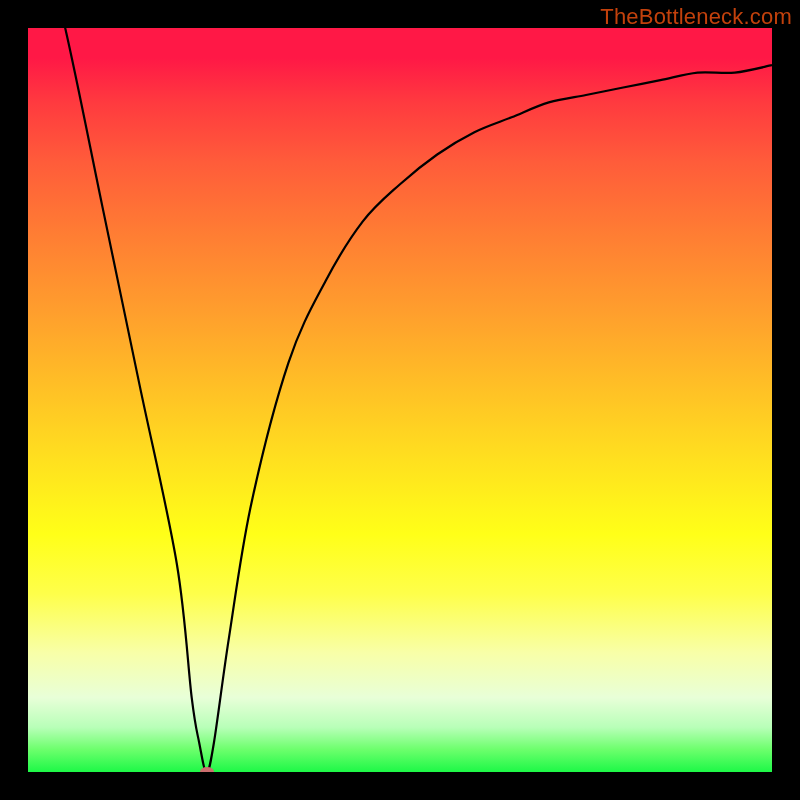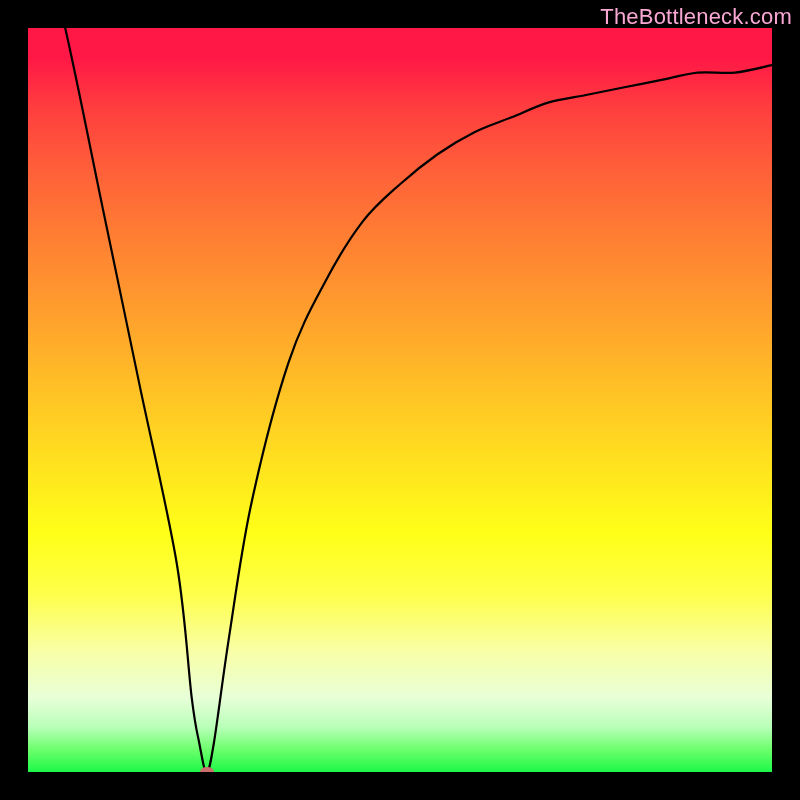--- a/index.html
+++ b/index.html
@@ -41,21 +41,21 @@
       #b8ffb8 94%,
       #6cff6c 97%,
       #1df847 100%
     );
     overflow: hidden;
   }
   .watermark {
     position: absolute;
     top: 4px;
     right: 8px;
-    color: #f9a8d4;
+    color: #c2410c;
     font-size: 22px;
     font-weight: 500;
     letter-spacing: 0.2px;
     z-index: 5;
   }
   svg.curve {
     position: absolute;
     top: 0;
     left: 0;
     width: 744px;

